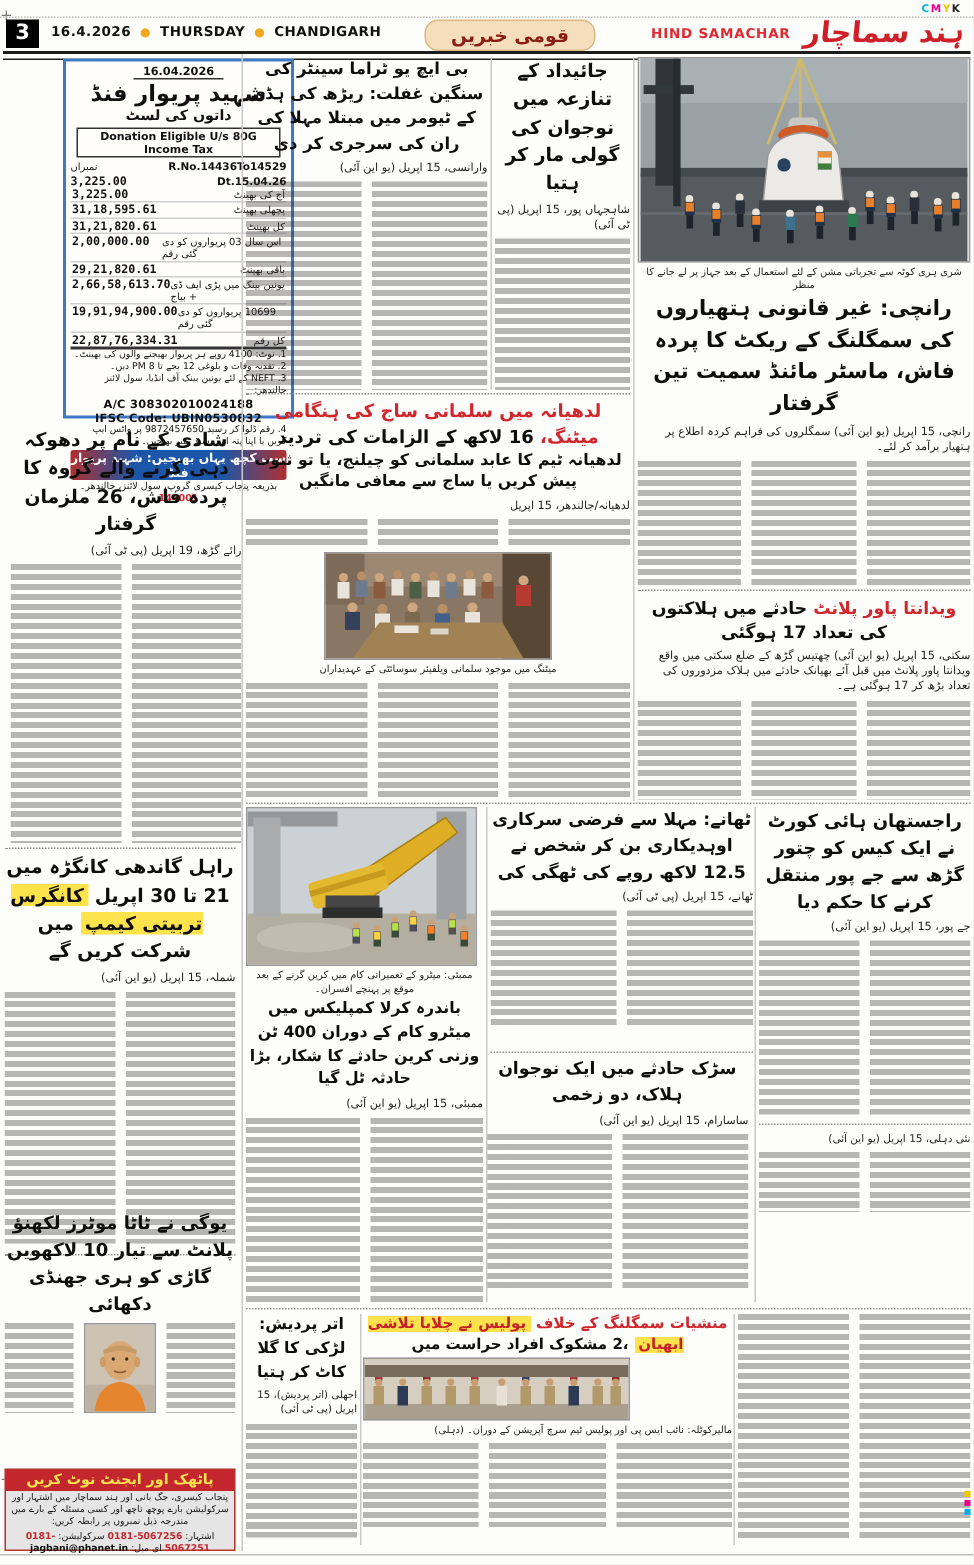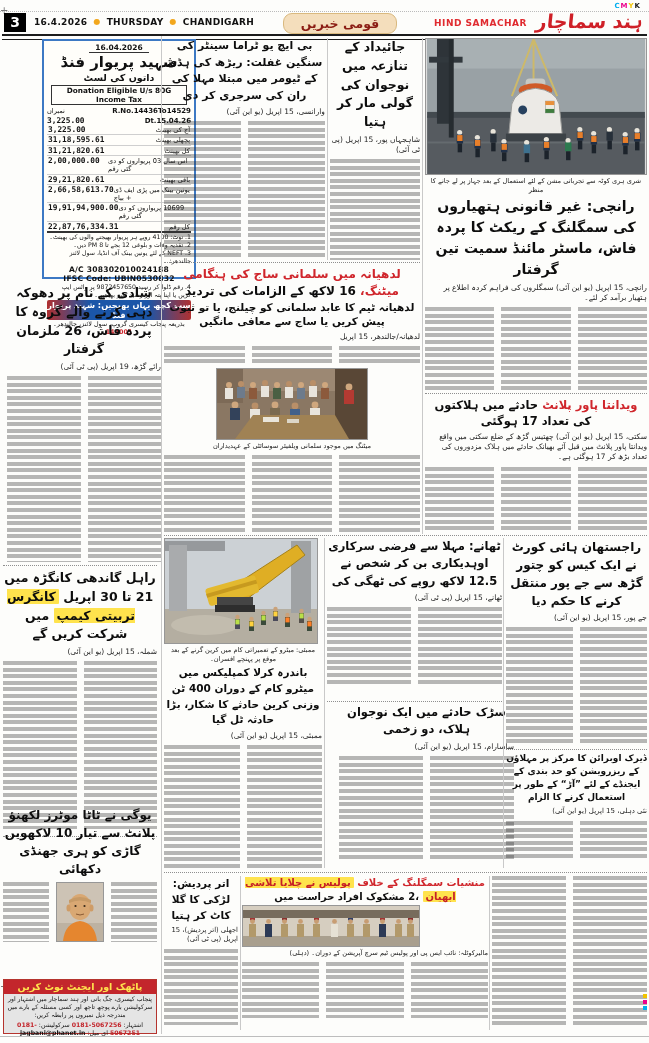--- a/index.html
+++ b/index.html
@@ -467,41 +467,40 @@
   <div class="art" style="left:327px;top:538px;width:175px;height:160px;">
     <div class="hl" style="font-size:11.5px;">ٹھانے: مہلا سے فرضی سرکاری اوہدیکاری بن کر شخص نے 12.5 لاکھ روپے کی ٹھگی کی</div>
     <div class="dl">ٹھانے، 15 اپریل (پی ٹی آئی)</div>
     <div class="fcols" style="height:78px;">
       <div class="fc"></div>
       <div class="fc"></div>
     </div>
   </div>
   <div class="hsep" style="left:327px;top:701px;width:175px;"></div>
 
-  <div class="art" style="left:339px;top:704px;width:175px;height:162px;">
+  <div class="art" style="left:324px;top:704px;width:175px;height:162px;">
     <div class="hl" style="font-size:11.5px;">سڑک حادثے میں ایک نوجوان ہلاک، دو زخمی</div>
     <div class="dl">ساسارام، 15 اپریل (یو این آئی)</div>
     <div class="fcols" style="height:104px;">
       <div class="fc"></div>
       <div class="fc"></div>
     </div>
   </div>
 
   <div class="art" style="left:506px;top:538px;width:141px;height:208px;">
     <div class="hl" style="font-size:12px;">راجستھان ہائی کورٹ نے ایک کیس کو چتور گڑھ سے جے پور منتقل کرنے کا حکم دیا</div>
     <div class="dl">جے پور، 15 اپریل (یو این آئی)</div>
     <div class="fcols" style="height:116px;">
       <div class="fc"></div>
       <div class="fc"></div>
     </div>
   </div>
   <div class="hsep" style="left:506px;top:749px;width:141px;"></div>
 
   <div class="art" style="left:506px;top:752px;width:141px;height:114px;">
-    <div class="hl" style="font-size:9px;line-height:1.45;">ڈیرک اوبرائن کا مرکز پر مہلاؤں کے ریزرویشن کو حد بندی کے ایجنڈے کے لئے ”آڑ“ کے طور پر استعمال کرنے کا الزام</div>
     <div class="dl" style="font-size:7px;">نئی دہلی، 15 اپریل (یو این آئی)</div>
     <div class="fcols" style="height:40px;">
       <div class="fc"></div>
       <div class="fc"></div>
     </div>
   </div>
   <div class="hsep" style="left:164px;top:872px;width:483px;"></div>
 
   <div class="art" style="left:164px;top:876px;width:74px;height:154px;">
     <div class="hl" style="font-size:10.5px;">اتر پردیش: لڑکی کا گلا کاٹ کر ہتیا</div>

